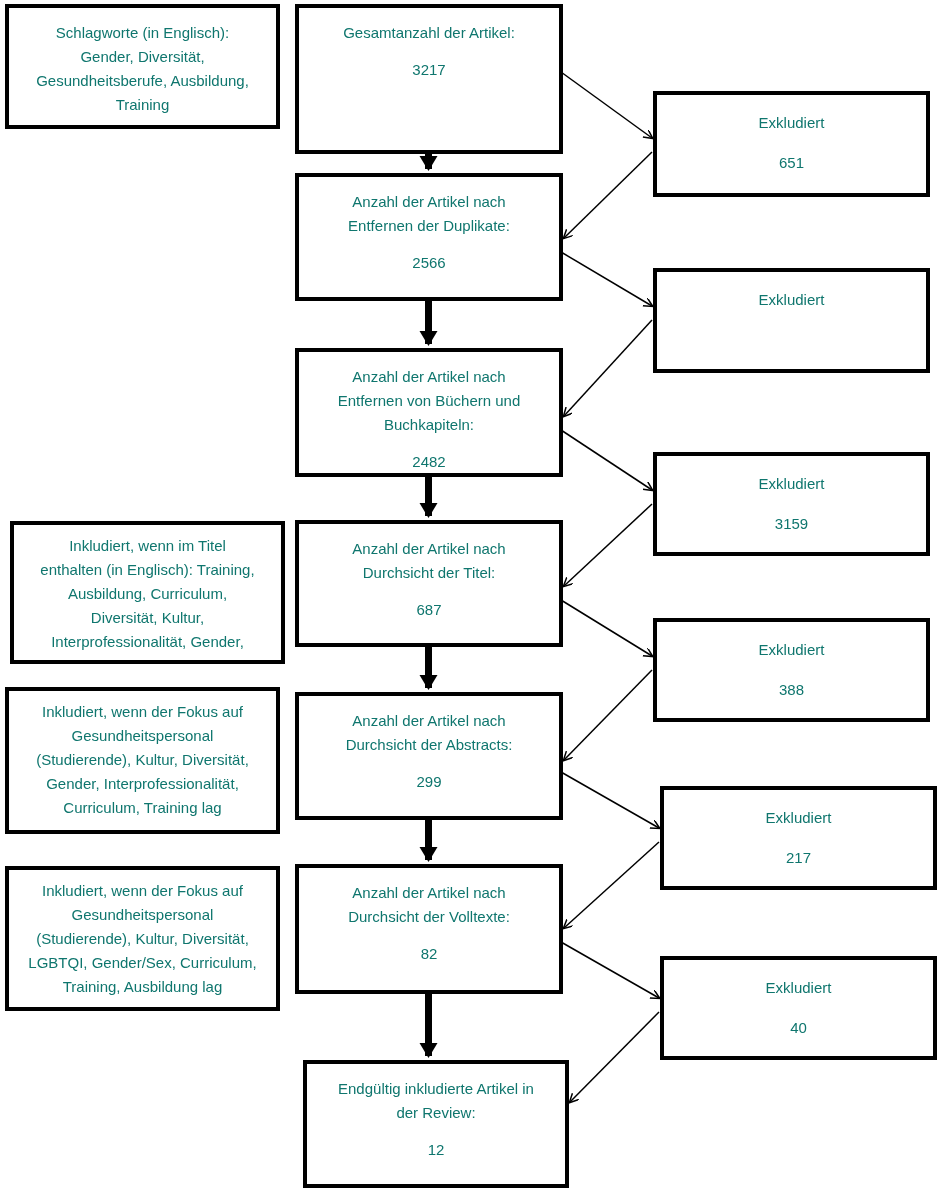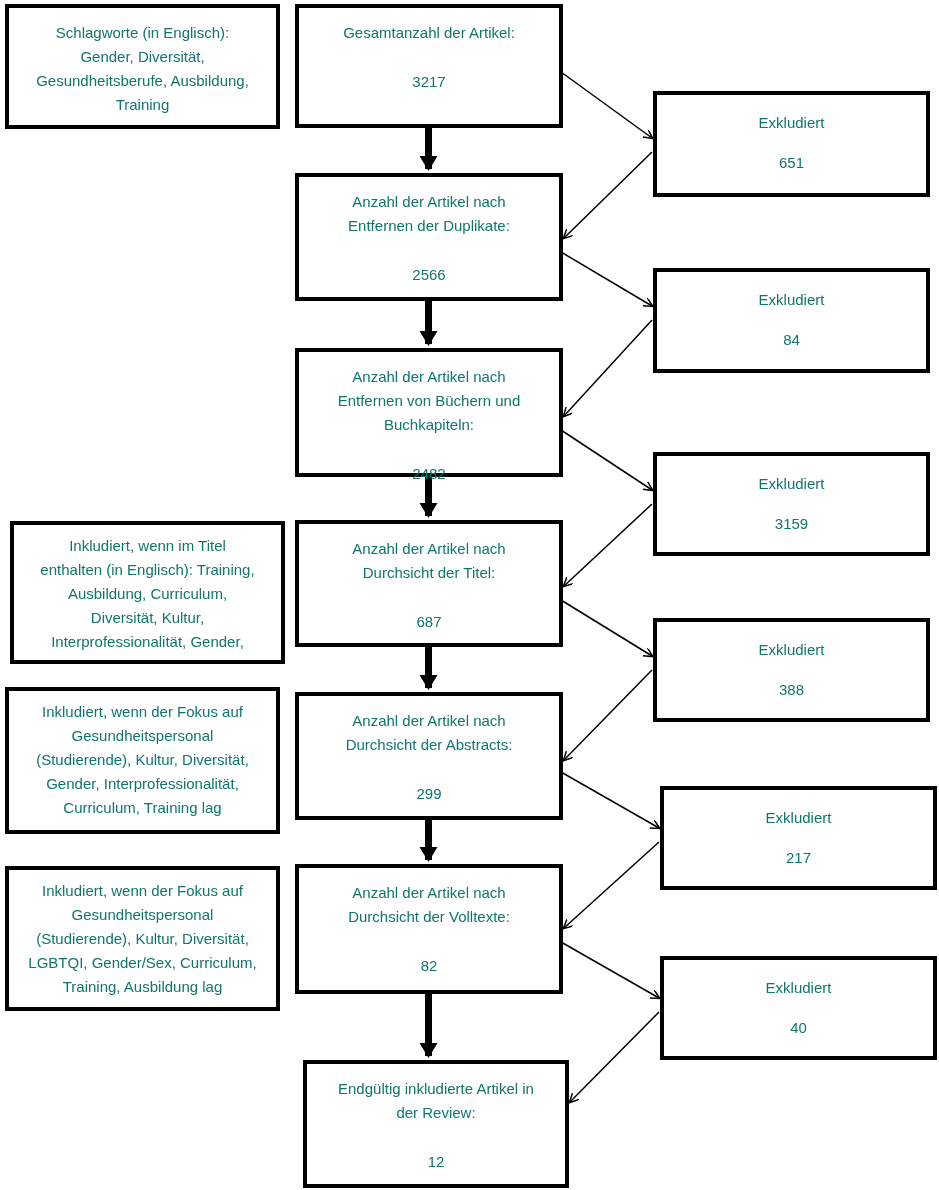--- a/index.html
+++ b/index.html
@@ -32,21 +32,21 @@
     z-index: 1;
   }
   .box .txt {
     white-space: pre-line;
     font-size: 15px;
     line-height: 24px;
   }
   .box .count {
     font-size: 15px;
     line-height: 24px;
-    margin-top: 25px;
+    margin-top: 13px;
   }
   .criteria-box { padding-top: 9px; }
   .criteria-box.first { padding-top: 13px; }
   .step-box { padding-top: 13px; }
   .excl-box { padding-top: 16px; }
   .excl-box .count { margin-top: 16px; }
 </style>
 </head>
 <body>
 
@@ -108,21 +108,21 @@
   </div>
 
   <div class="box criteria-box" style="left:5px; top:866px; width:275px; height:145px;">
     <div class="txt">Inkludiert, wenn der Fokus auf
 Gesundheitspersonal
 (Studierende), Kultur, Diversität,
 LGBTQI, Gender/Sex, Curriculum,
 Training, Ausbildung lag</div>
   </div>
 
-  <div class="box step-box" style="left:295px; top:4px; width:268px; height:124px;">
+  <div class="box step-box" style="left:295px; top:4px; width:268px; height:150px;">
     <div class="txt">Gesamtanzahl der Artikel:</div>
     <div class="count">3217</div>
   </div>
 
   <div class="box step-box" style="left:295px; top:173px; width:268px; height:128px;">
     <div class="txt">Anzahl der Artikel nach
 Entfernen der Duplikate:</div>
     <div class="count">2566</div>
   </div>
 
@@ -157,21 +157,20 @@
     <div class="count">12</div>
   </div>
 
   <div class="box excl-box" style="left:653px; top:91px; width:277px; height:106px;">
     <div class="txt">Exkludiert</div>
     <div class="count">651</div>
   </div>
 
   <div class="box excl-box" style="left:653px; top:268px; width:277px; height:105px;">
     <div class="txt">Exkludiert</div>
-    <div class="count">84</div>
   </div>
 
   <div class="box excl-box" style="left:653px; top:452px; width:277px; height:104px;">
     <div class="txt">Exkludiert</div>
     <div class="count">3159</div>
   </div>
 
   <div class="box excl-box" style="left:653px; top:618px; width:277px; height:104px;">
     <div class="txt">Exkludiert</div>
     <div class="count">388</div>

